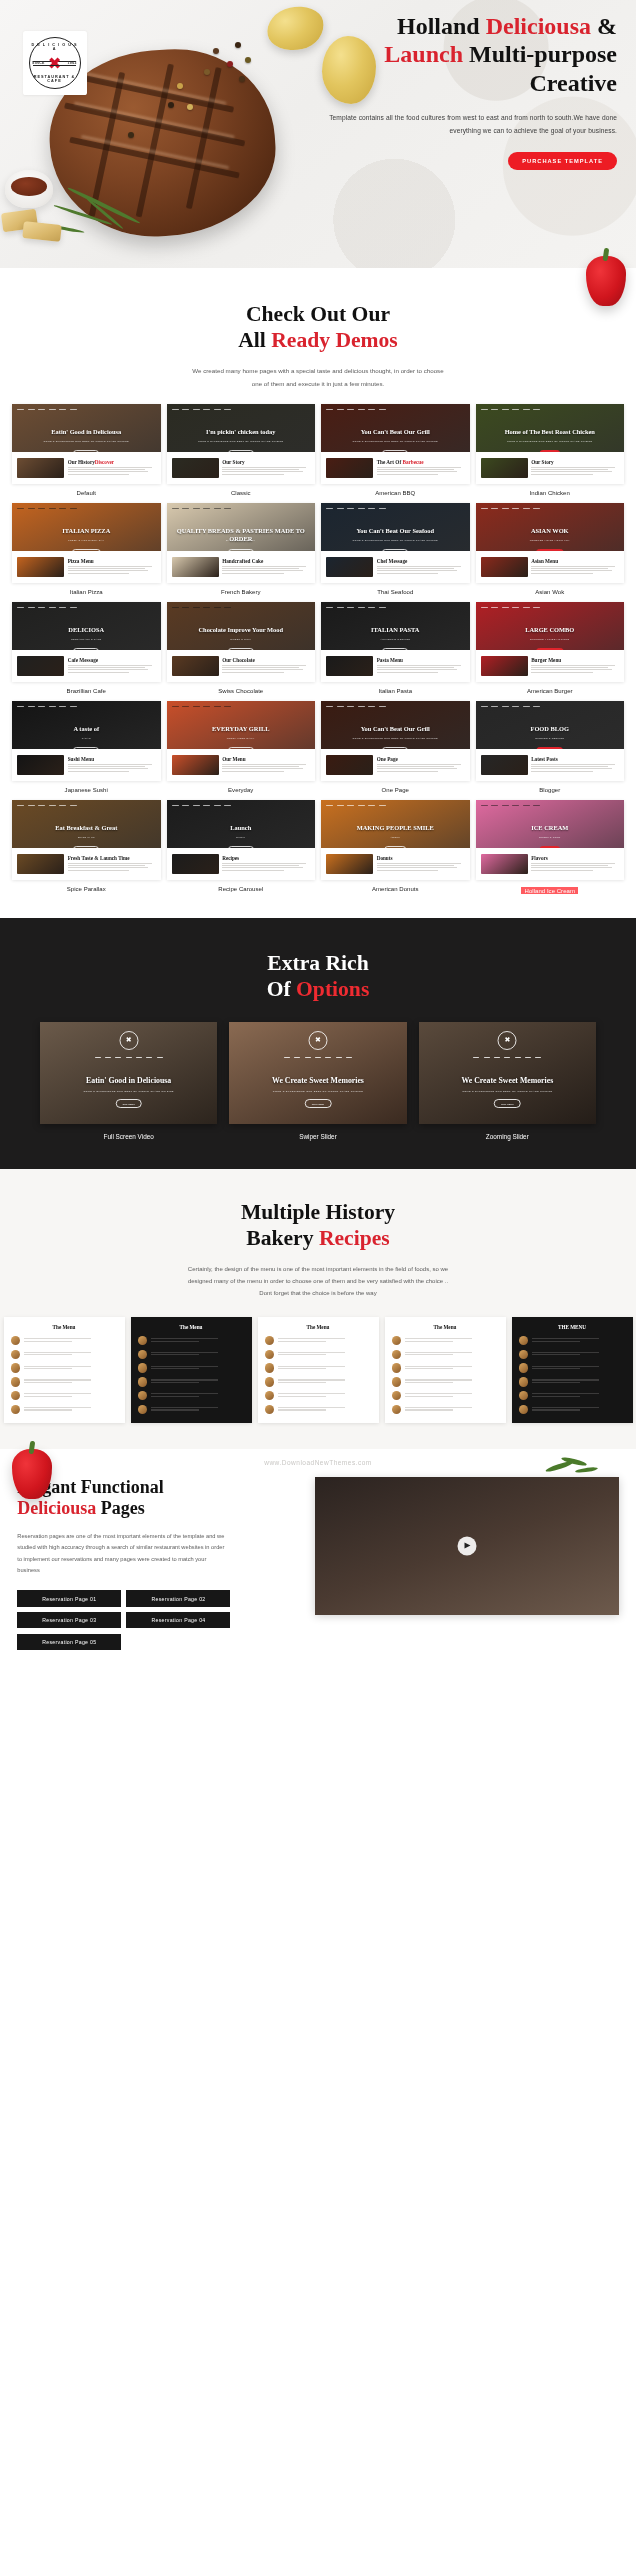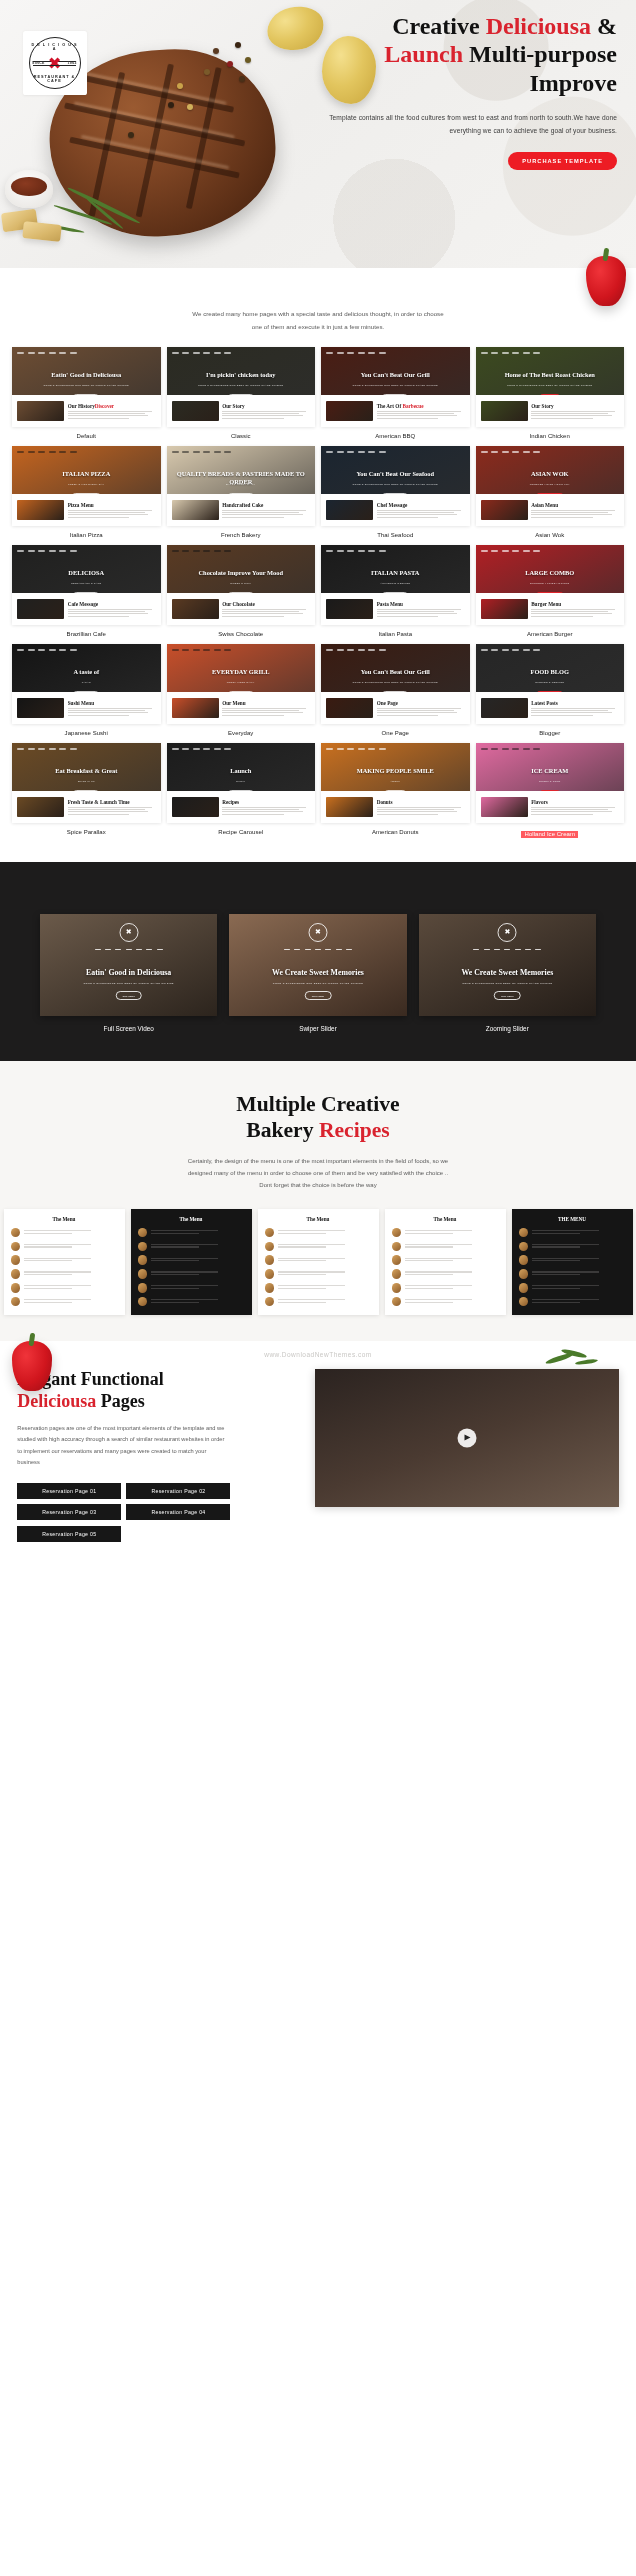--- a/index.html
+++ b/index.html
@@ -364,30 +364,34 @@
           <div class="logo-since r">1962</div>
           <div class="logo-forks">✖</div>
           <div class="logo-rule2"></div>
           <div class="logo-arc-bot">RESTAURANT &amp; CAFE</div>
         </div>
       </div>
     </div>
 
     <div class="hero-copy">
       <h1 class="hero-title">
-        <span>Creative </span><span class="red">Deliciousa </span><span>&amp;</span><br>
+        <span>Holland </span><span class="red">Deliciousa </span><span>&amp;</span><br>
         <span class="red">Launch</span><span> Multi-purpose</span><br>
-        <span>Improve</span>
+        <span>Creative</span>
       </h1>
       <p class="hero-sub">Template contains all the food cultures from west to east and from north to south.We have done everything we can to achieve the goal of your business.</p>
       <button class="btn-purchase">PURCHASE TEMPLATE</button>
     </div>
   </section>
 
   <section class="demos-head">
+    <h2 class="demos-title">
+      <span>Check Out Our</span><br>
+      <span>All </span><span class="red">Ready Demos</span>
+    </h2>
     <p class="demos-desc">We created many home pages with a special taste and delicious thought, in order to choose one of them and execute it in just a few minutes.</p>
     <div class="pepper right"></div>
   </section>
 
   <section class="grid" id="demo-grid">
       <div class="demo-cell">
     <div class="shot" style="background:linear-gradient(155deg, #6d4d33 0%, rgba(0,0,0,.82) 120%);">
       <div class="shot-nav">
             <span class="nav-pip"></span>
             <span class="nav-pip"></span>
@@ -1022,20 +1026,24 @@
         </div>
       </div>
     </div>
     <div class="label-wrap">
       <div class="demo-label highlight">Holland Ice Cream</div>
     </div>
       </div>
     </section>
 
   <section class="dark-sec">
+    <h2 class="dark-title">
+      <span>Extra Rich</span><br>
+      <span>Of </span><span class="red">Options</span>
+    </h2>
     <div class="opt-grid" id="opt-grid">
         <div>
     <div class="opt-shot" style="background:linear-gradient(155deg,#6b5a4a 0%,#2c241d 100%)">
       <div class="opt-logo">✖</div>
       <div class="opt-nav">
               <span class="nav-pip"></span>
               <span class="nav-pip"></span>
               <span class="nav-pip"></span>
               <span class="nav-pip"></span>
               <span class="nav-pip"></span>
@@ -1082,21 +1090,21 @@
       <div class="opt-sub">COME &amp; EXPERIENCE OUR BEST OF WORLD CLASS CUISINE</div>
       <div class="opt-btn">OUR MENU</div>
     </div>
     <div class="opt-label">Zooming Slider</div>
         </div>
       </div>
   </section>
 
   <section class="light-sec">
     <h2 class="lt-title">
-      <span>Multiple Creative</span><br>
+      <span>Multiple History</span><br>
       <span>Bakery </span><span class="red">Recipes</span>
     </h2>
     <p class="lt-desc">Certainly, the design of the menu is one of the most important elements in the field of foods, so we designed many of the menu in order to choose one of them and be very satisfied with the choice .. Dont forget that the choice is before the way</p>
     <div class="menu-row" id="menu-row">
         <div class="menu-shot">
           <div class="menu-head">The Menu</div>
     <div class="menu-list">
             <div class="mi">
       <div class="mi-img" style="background:linear-gradient(140deg,#d8a45e,#8a5a2a);"></div>
       <div class="mi-body">

